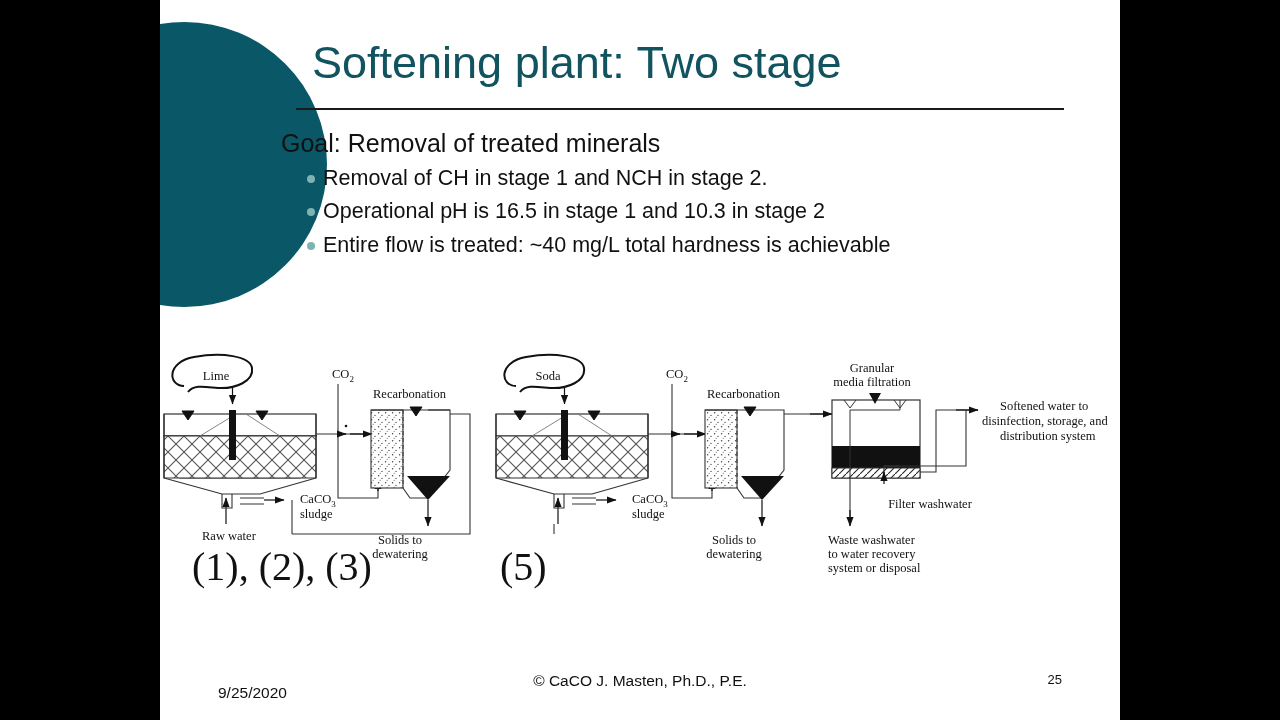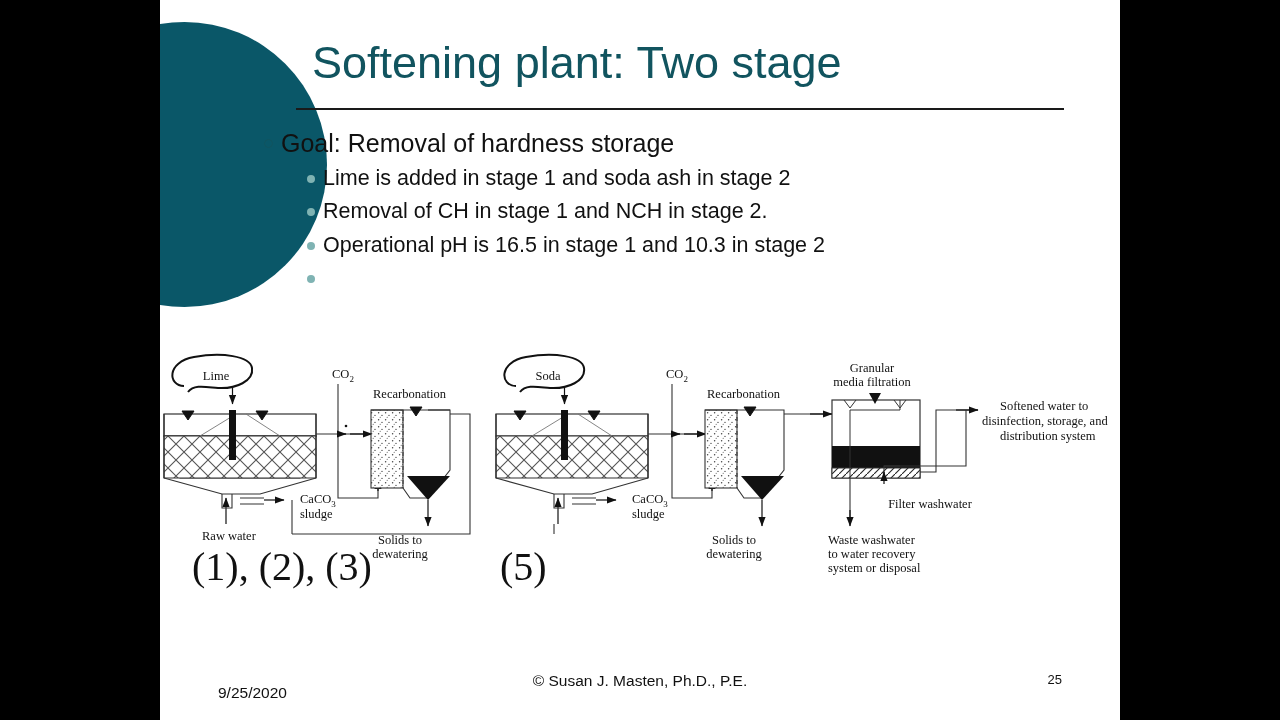--- a/index.html
+++ b/index.html
@@ -56,45 +56,40 @@
 
     <div class="title">Softening plant: Two stage</div>
     <div class="title-rule"></div>
 
     <div class="body-list">
 
       <div class="l1">
         <div class="l1-marker">
             <div class="ring"></div>
           </div>
-        <div class="l1-text">Goal: Removal of hardness storage</div>
+        <div class="l1-text">Goal: Removal of treated minerals</div>
       </div>
 
       <div class="l2">
         <div class="l2-marker">
             <div class="dot"></div>
           </div>
-        <div class="l2-text">Lime is added in stage 1 and soda ash in stage 2</div>
+        <div class="l2-text">Removal of CH in stage 1 and NCH in stage 2.</div>
       </div>
       <div class="l2">
         <div class="l2-marker">
             <div class="dot"></div>
           </div>
-        <div class="l2-text">Removal of CH in stage 1 and NCH in stage 2.</div>
+        <div class="l2-text">Operational pH is 16.5 in stage 1 and 10.3 in stage 2</div>
       </div>
       <div class="l2">
         <div class="l2-marker">
             <div class="dot"></div>
           </div>
-        <div class="l2-text">Operational pH is 16.5 in stage 1 and 10.3 in stage 2</div>
-      </div>
-      <div class="l2">
-        <div class="l2-marker">
-            <div class="dot"></div>
-          </div>
+        <div class="l2-text">Entire flow is treated:  ~40 mg/L total hardness is achievable</div>
       </div>
 
     </div>
 
     <div class="figure">
       <svg width="960" height="270" viewBox="0 0 960 270" xmlns="http://www.w3.org/2000/svg">
         <defs>
           <pattern id="xhatch" width="16" height="16" patternUnits="userSpaceOnUse">
             <rect width="16" height="16" fill="#ffffff"></rect>
             <path d="M0,0 L16,16 M16,0 L0,16" stroke="#555" stroke-width="1.1"></path>
@@ -263,21 +258,21 @@
           <text x="840" y="92">distribution system</text>
 
           <text x="32" y="232" font-family="Liberation Serif, serif" font-size="40" fill="#111">(1), (2), (3)</text>
           <text x="340" y="232" font-family="Liberation Serif, serif" font-size="40" fill="#111">(5)</text>
         </g>
       </svg>
     </div>
 
     <div class="footer">
       <div class="f-date">9/25/2020</div>
-      <div class="f-center">© Susan J. Masten, Ph.D., P.E.</div>
+      <div class="f-center">© CaCO J. Masten, Ph.D., P.E.</div>
       <div class="f-num">25</div>
     </div>
 
   </div>
 
   <div class="bar bar-left"></div>
   <div class="bar bar-right"></div>
 
 </div>
 

